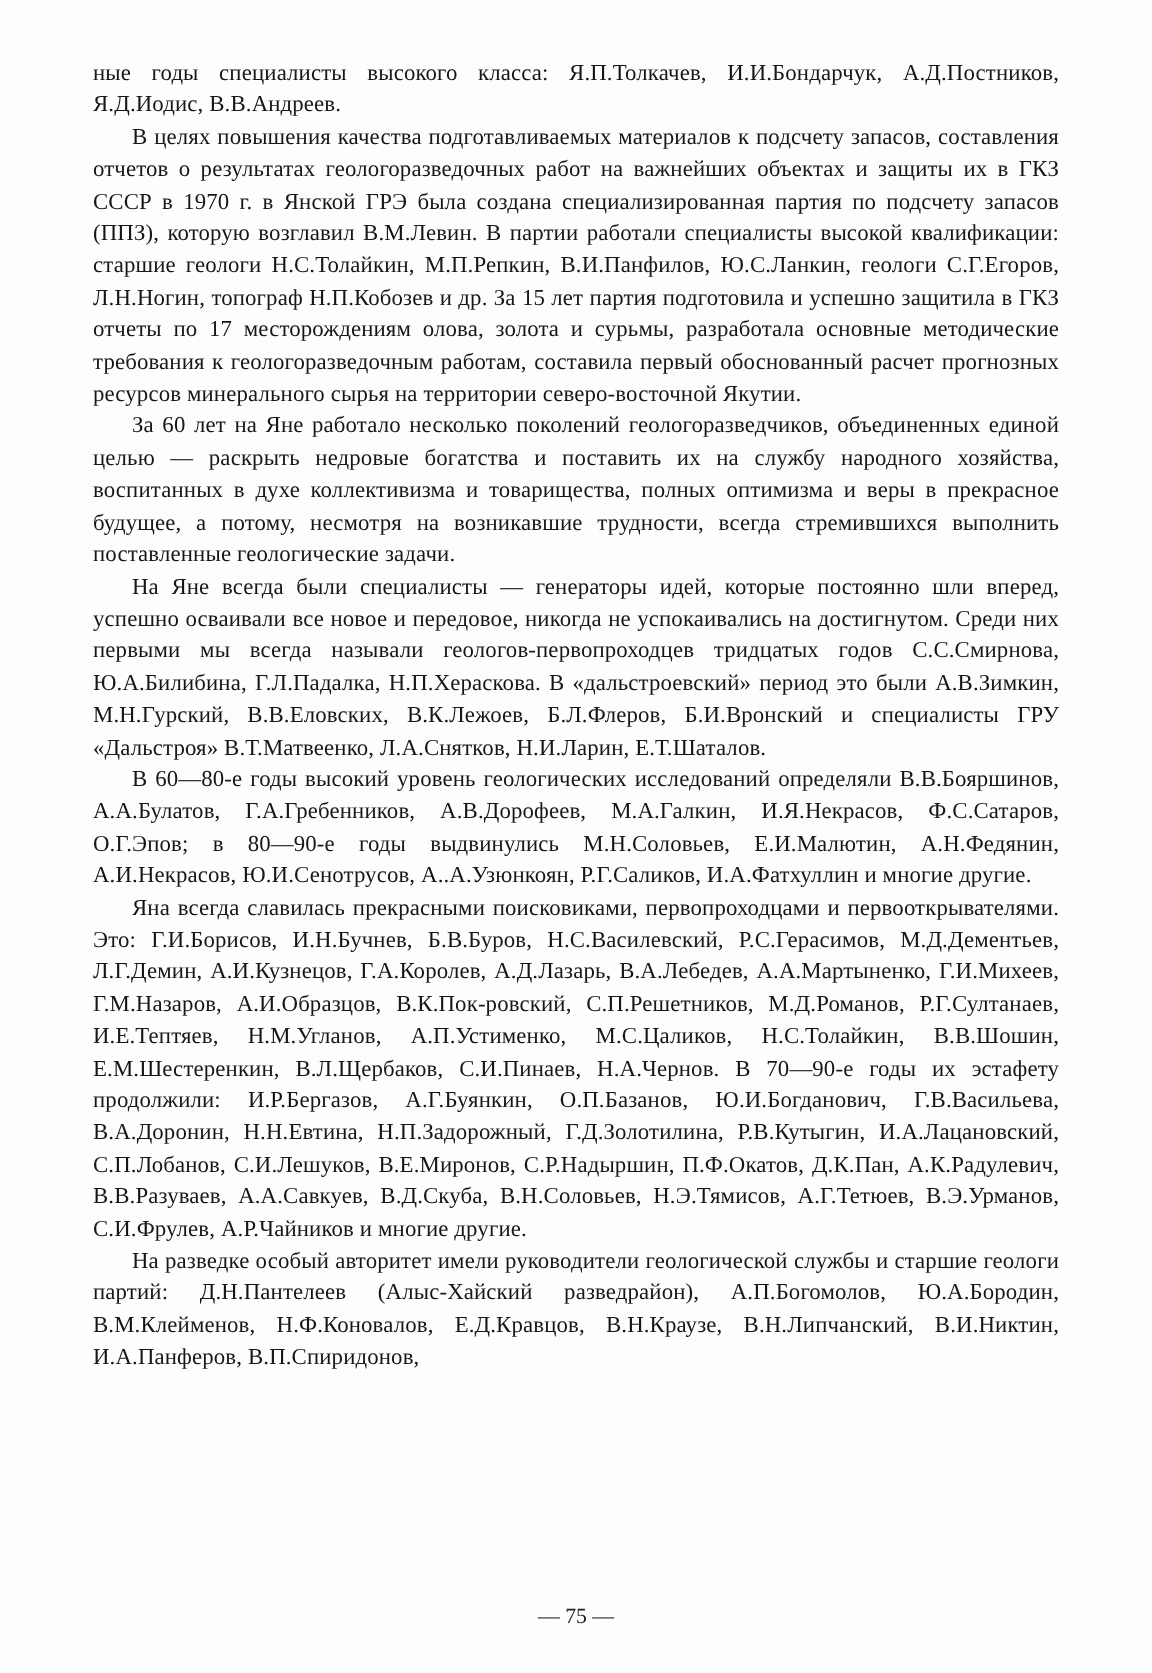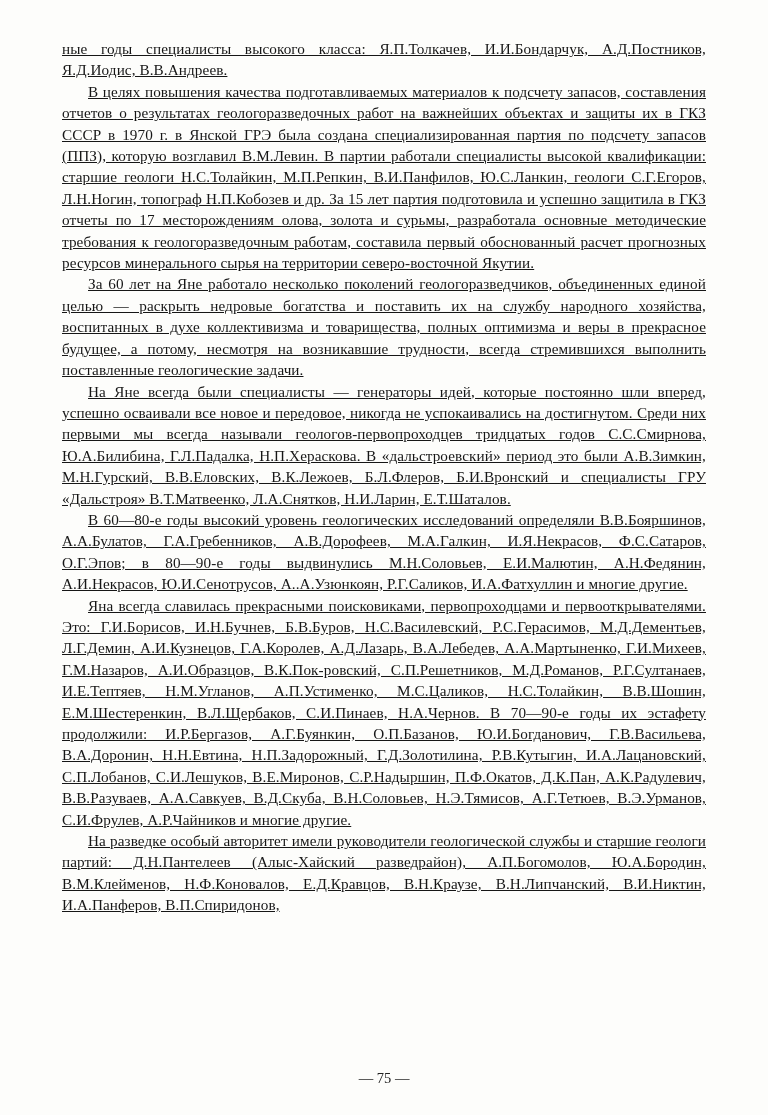--- a/index.html
+++ b/index.html
@@ -26,21 +26,20 @@
     font-size: 15.2px;
     line-height: 21.4px;
     text-align: justify;
     text-justify: inter-word;
     color: #161616;
     letter-spacing: 0.1px;
   }
   .body-text p {
     margin: 0;
     text-indent: 0;
-    text-decoration: underline;
   }
   .body-text p.indent {
     text-indent: 26px;
   }
   .page-number {
     position: absolute;
     left: 0;
     right: 0;
     bottom: 28px;
     text-align: center;

